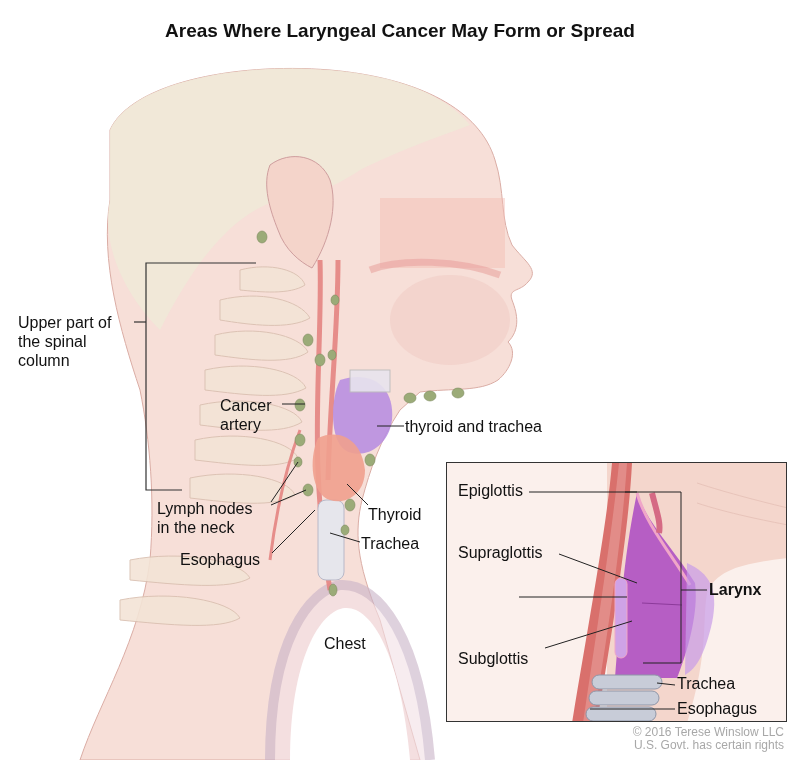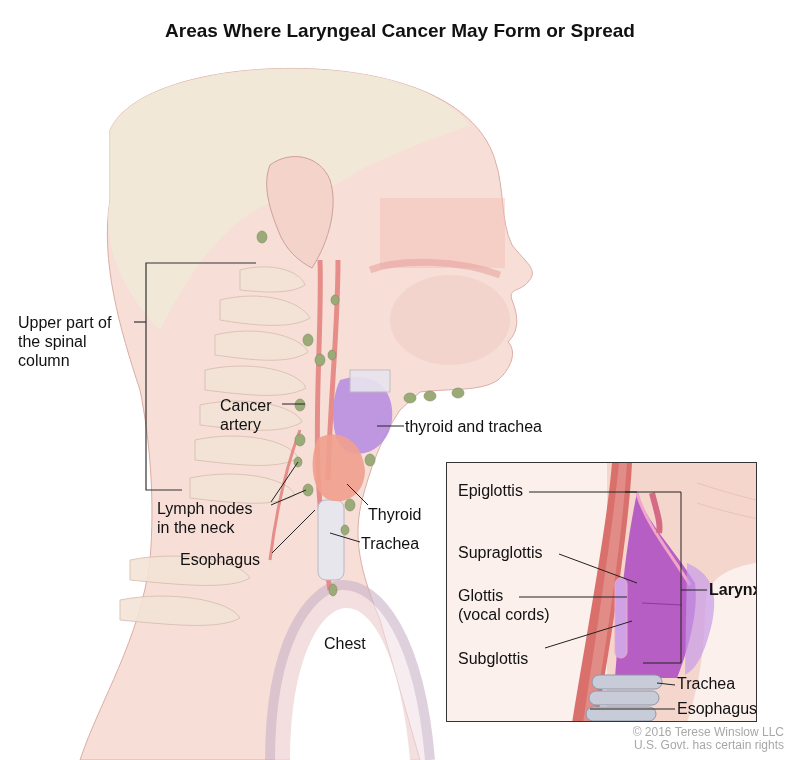--- a/index.html
+++ b/index.html
@@ -3,21 +3,21 @@
 <meta charset="utf-8">
 <style>
   html, body { margin:0; padding:0; background:#ffffff; }
   body { width:800px; height:760px; position:relative; overflow:hidden;
          font-family:"Liberation Sans", sans-serif; color:#111; }
   .title { position:absolute; top:20px; left:0; width:800px; text-align:center;
            font-weight:bold; font-size:19px; }
   .art { position:absolute; left:0; top:0; width:800px; height:760px; }
   .lbl { position:absolute; font-size:16px; line-height:19px; white-space:nowrap; }
   .lbl.bold { font-weight:bold; }
-  .inset { position:absolute; left:446px; top:462px; width:311px; height:260px;
+  .inset { position:absolute; left:446px; top:462px; width:341px; height:260px;
            border:1.5px solid #333; box-sizing:border-box; background:#fbf0ec; overflow:hidden; }
   .credit { position:absolute; right:16px; top:726px; text-align:right; color:#a8a8a8;
             font-size:12px; line-height:13px; }
 </style>
 </head>
 <body>
 
 <div class="title">Areas Where Laryngeal Cancer May Form or Spread</div>
 
 <svg class="art" viewBox="0 0 800 760">
@@ -148,24 +148,20 @@
       <line x1="82" y1="29" x2="190" y2="29"></line>
       <line x1="112" y1="91" x2="190" y2="120"></line>
       <line x1="72" y1="134" x2="180" y2="134"></line>
       <line x1="98" y1="185" x2="185" y2="158"></line>
       <line x1="210" y1="220" x2="228" y2="222"></line>
       <line x1="143" y1="246" x2="228" y2="246"></line>
     </g>
   </svg>
   <div class="lbl" style="left:11px;top:18px;">Epiglottis</div>
   <div class="lbl" style="left:11px;top:80px;">Supraglottis</div>
-  <div class="lbl" style="left:11px;top:123px;">
-    <div>Glottis</div>
-    <div>(vocal cords)</div>
-  </div>
   <div class="lbl" style="left:11px;top:174px;margin-top:12px;">Subglottis</div>
   <div class="lbl bold" style="left:262px;top:117px;">Larynx</div>
   <div class="lbl" style="left:230px;top:211px;">Trachea</div>
   <div class="lbl" style="left:230px;top:236px;">Esophagus</div>
 </div>
 
 <div class="credit">
   <div>© 2016 Terese Winslow LLC</div>
   <div>U.S. Govt. has certain rights</div>
 </div>

